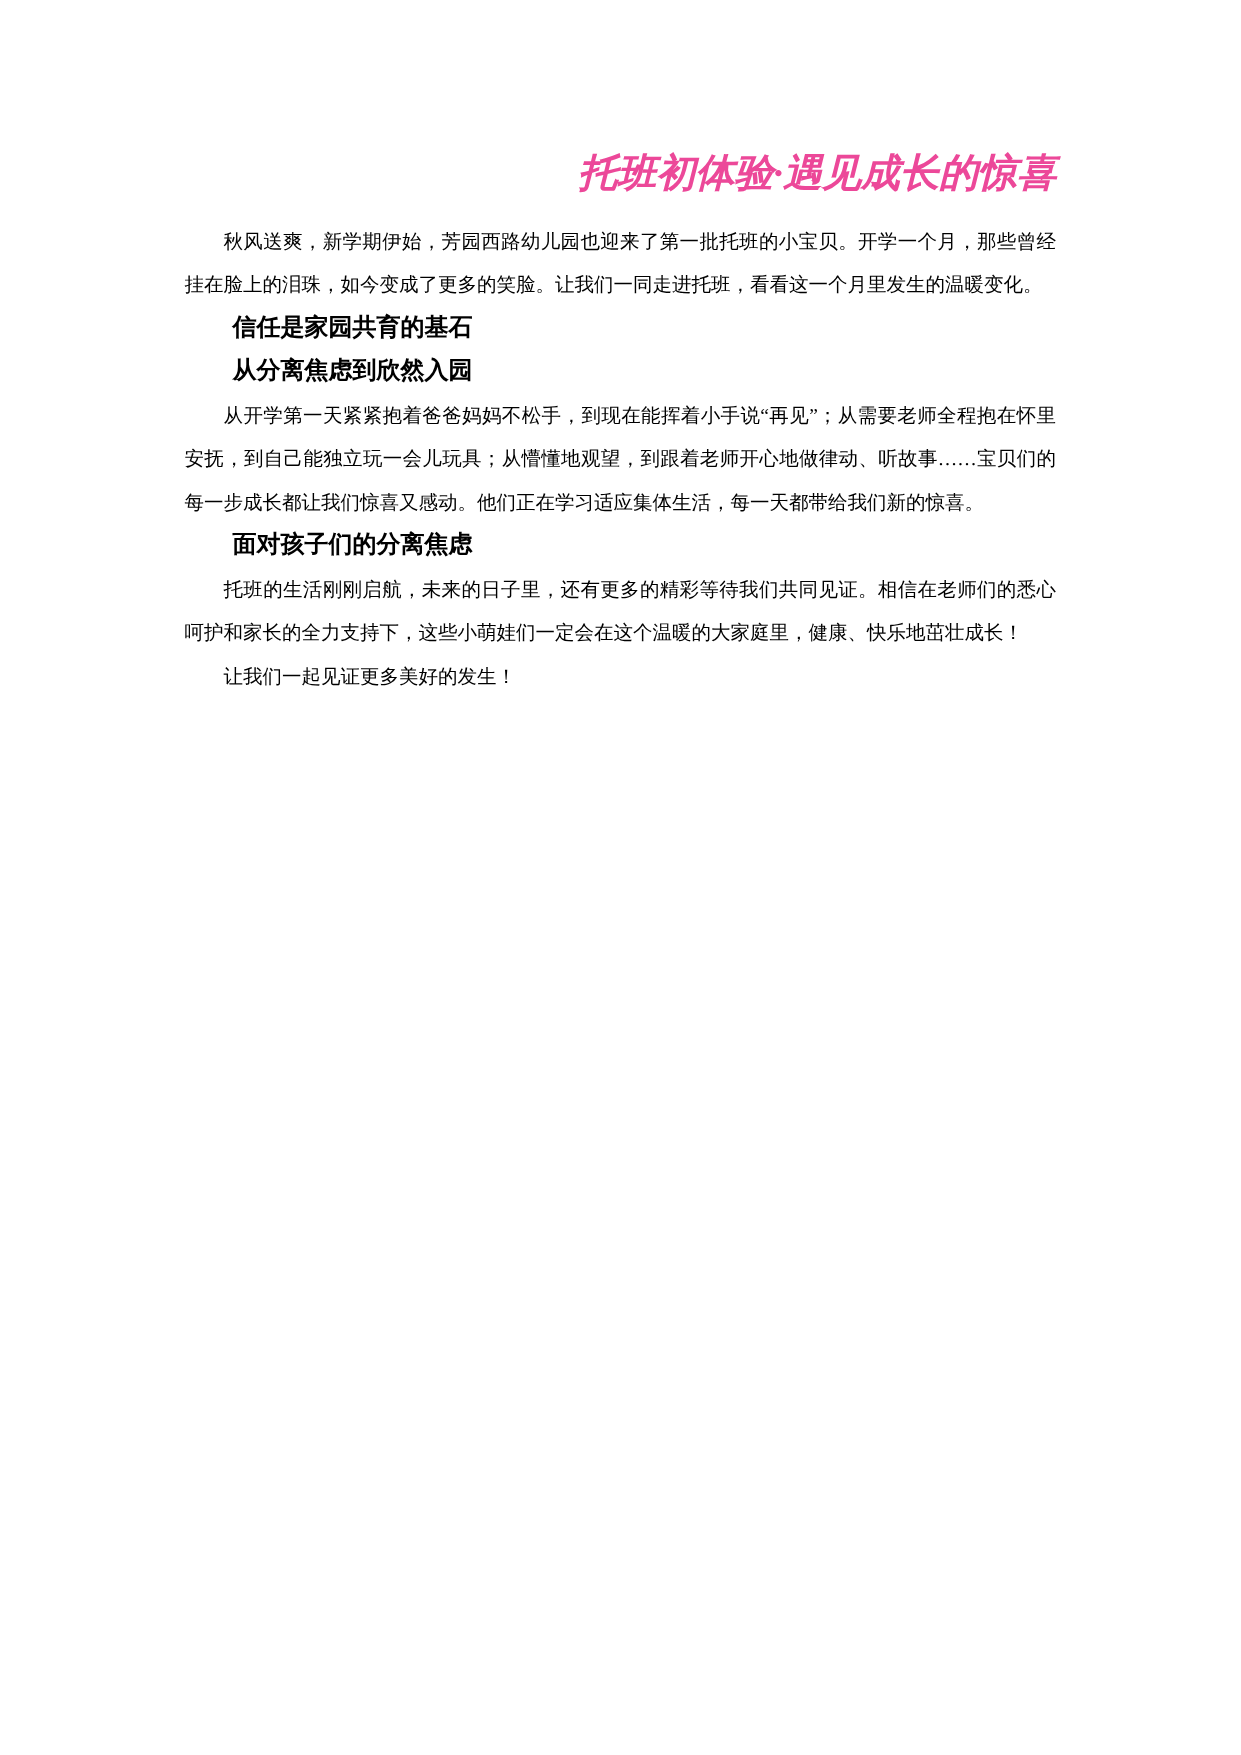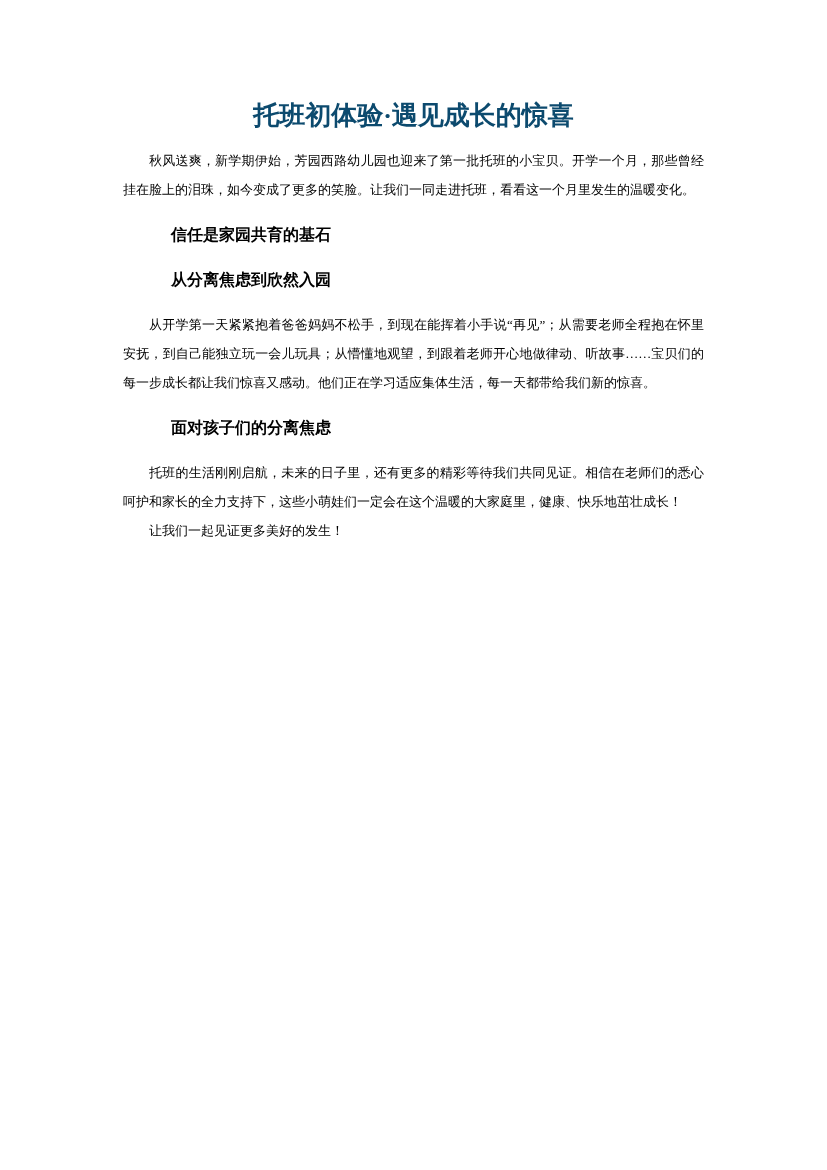--- a/index.html
+++ b/index.html
@@ -20,36 +20,37 @@
     padding: 98px 123px 0 123px;
     background: #ffffff;
     color: #000000;
   }
   .doc-title {
     margin: 0 0 12px 0;
     font-family: "Liberation Serif", "DejaVu Serif", serif;
     font-size: 26px;
     line-height: 36px;
     font-weight: bold;
-    text-align: center;
-    color: #0c4a6e;
+    text-align: right;
+    color: #ec4899;
     white-space: nowrap;
+    font-style: italic;
   }
   .doc-para {
     margin: 0;
     font-family: "Liberation Serif", "DejaVu Serif", serif;
     font-size: 13px;
     line-height: 29px;
     text-align: justify;
     text-justify: inter-ideograph;
     text-indent: 2em;
     color: #000000;
   }
   .doc-heading {
-    margin: 16px;
+    margin: 0;
     font-family: "Liberation Sans", "DejaVu Sans", sans-serif;
     font-size: 16px;
     line-height: 29px;
     font-weight: bold;
     text-indent: 2em;
     color: #000000;
   }
 </style>
 </head>
 <body>

